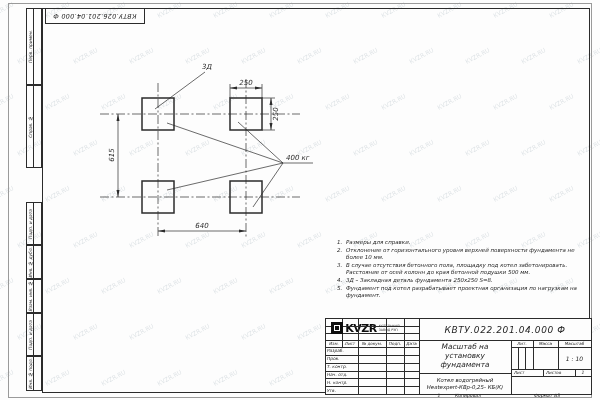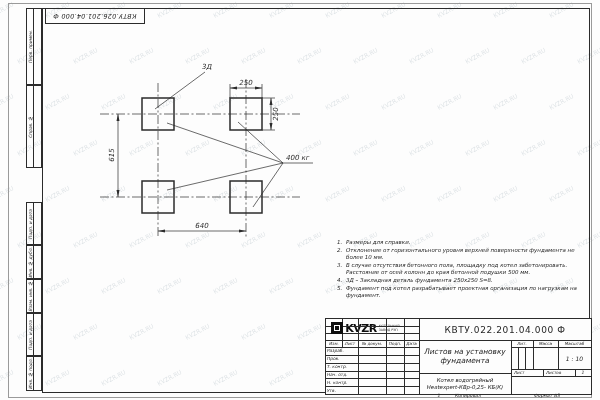--- a/index.html
+++ b/index.html
@@ -25,21 +25,21 @@
   .note{display:flex;margin-bottom:1px;}
   .note .n{width:9px;flex:0 0 9px;}
   .note .t{flex:1;}
   
   #tb{position:absolute;left:325px;top:318px;width:265px;height:75px;border:1.5px solid #2b2b2b;box-sizing:content-box;background:#fdfdfd;}
   .vl,.hl{position:absolute;background:#2b2b2b;}
   .vl{width:1px;} .hl{height:1px;}
   .cell{position:absolute;display:flex;align-items:center;justify-content:center;text-align:center;overflow:hidden;}
   .lbl{font-size:4.1px;font-style:italic;}
   .signrow{position:absolute;left:1px;width:31px;font-size:4.3px;font-style:italic;display:flex;align-items:center;}
-  #doc-num{left:93px;top:0;width:172px;height:21px;font-size:9px;letter-spacing:.6px;}
+  #doc-num{left:93px;top:0;width:172px;height:21px;font-size:9px;font-style:italic;letter-spacing:.6px;}
   #tb-title{left:93px;top:21px;width:92px;height:33px;font-size:7.4px;font-style:italic;line-height:1.2;padding:0 4px;box-sizing:border-box;}
   #scale-val{left:232px;top:28px;width:33px;height:22px;font-size:6px;font-style:italic;}
   #sheets-val{left:249px;top:50px;width:16px;height:7px;font-size:4.6px;font-style:italic;}
   #product{left:93px;top:54px;width:92px;height:21px;font-size:5.4px;font-style:italic;line-height:1.25;flex-direction:column;}
   #logo-cell{left:186px;top:57px;width:79px;height:18px;display:flex;align-items:center;justify-content:center;gap:2px;}
   #logo-mark{width:12px;height:12px;background:#0d0d0d;flex:0 0 12px;position:relative;}
   #logo-mark:after{content:"";position:absolute;left:3px;top:3px;width:6px;height:6px;border:1px solid #fdfdfd;box-sizing:border-box;}
   #logo-text{font-size:11px;font-weight:900;letter-spacing:-.5px;color:#0d0d0d;font-family:"DejaVu Sans",sans-serif;}
   #logo-sub{display:flex;flex-direction:column;font-size:3.2px;line-height:1.3;color:#333;text-align:left;}
   
@@ -310,21 +310,21 @@
 
     <div class="signrow" style="top:28px;height:7.8px;">Разраб.</div>
     <div class="signrow" style="top:35.8px;height:7.8px;">Пров.</div>
     <div class="signrow" style="top:43.7px;height:7.8px;">Т. контр.</div>
     <div class="signrow" style="top:51.5px;height:7.8px;">Нач. отд.</div>
     <div class="signrow" style="top:59.4px;height:7.8px;">Н. контр.</div>
     <div class="signrow" style="top:67.2px;height:7.8px;">Утв.</div>
 
     <div class="cell" id="doc-num">КВТУ.022.201.04.000 Ф</div>
 
-    <div class="cell" id="tb-title">Листов на установку фундамента</div>
+    <div class="cell" id="tb-title">Масштаб на установку фундамента</div>
 
     <div class="cell lbl" style="left:185px;top:21px;width:22px;height:7px;">Лит.</div>
     <div class="cell lbl" style="left:207px;top:21px;width:25px;height:7px;">Масса</div>
     <div class="cell lbl" style="left:232px;top:21px;width:33px;height:7px;">Масштаб</div>
     <div class="cell" id="scale-val">1 : 10</div>
 
     <div class="lbl" style="position:absolute;left:188px;top:51px;">Лист</div>
     <div class="lbl" style="position:absolute;left:220px;top:51px;">Листов</div>
     <div class="cell" id="sheets-val">1</div>
 

